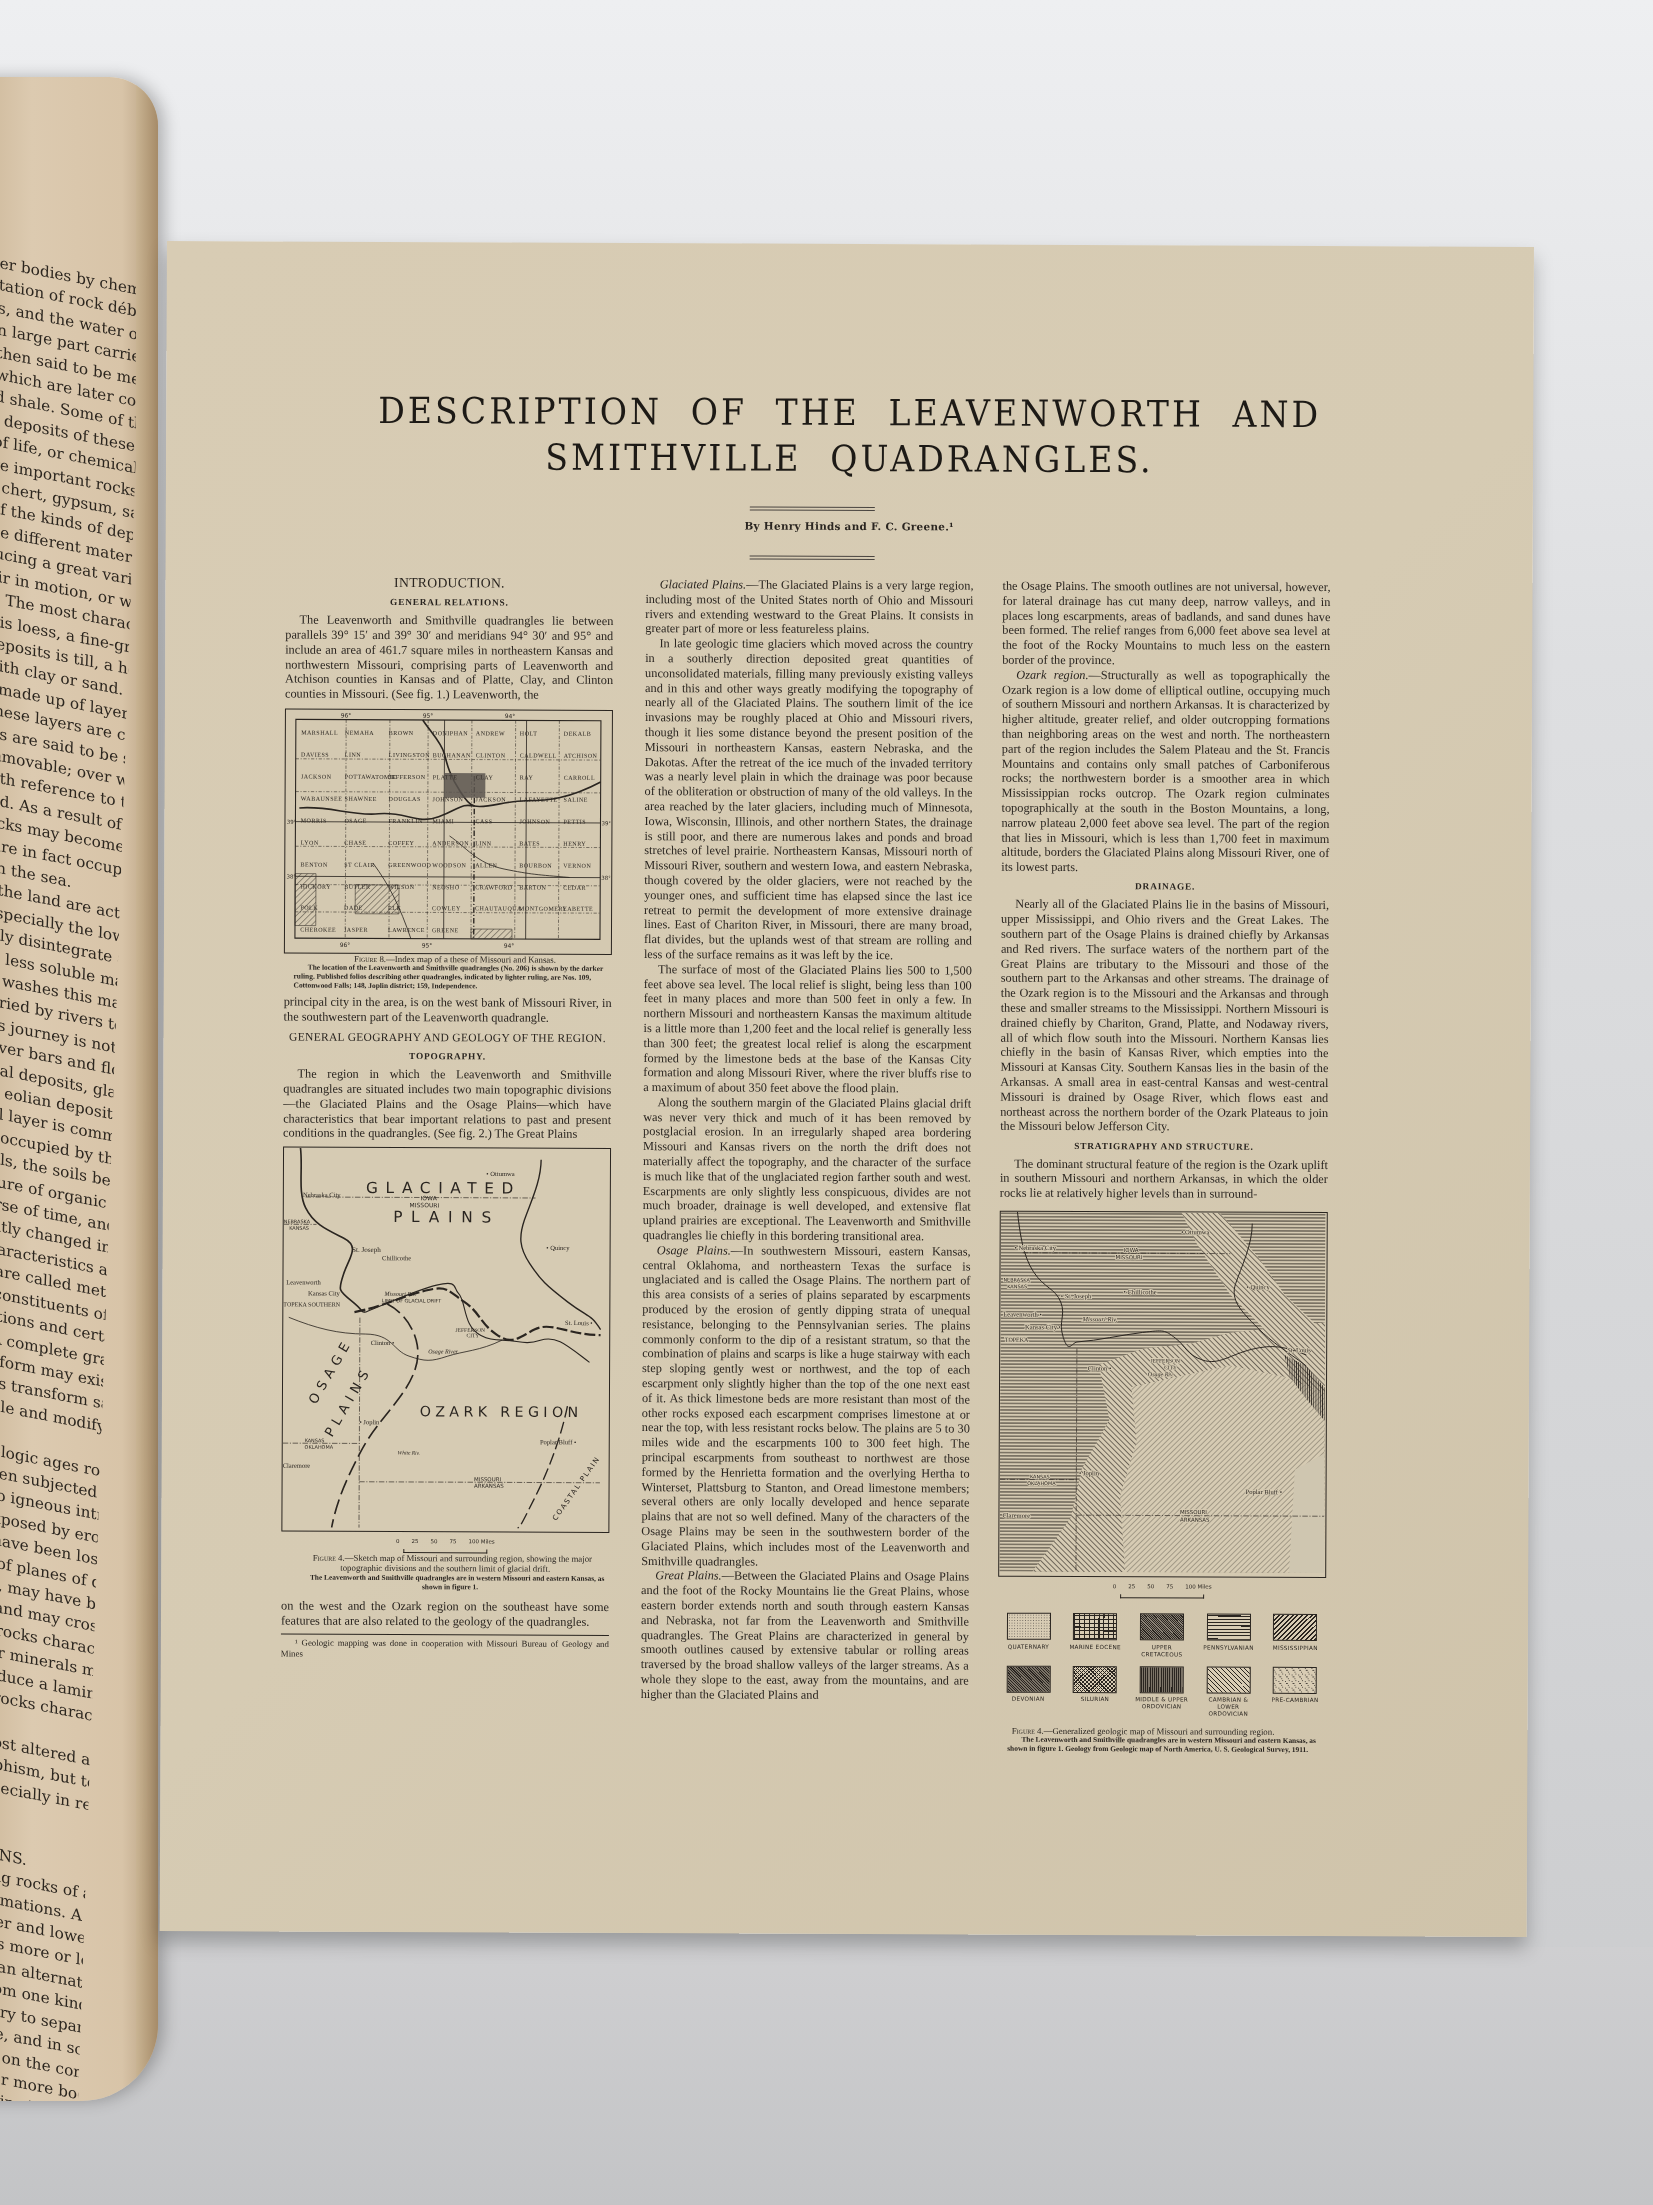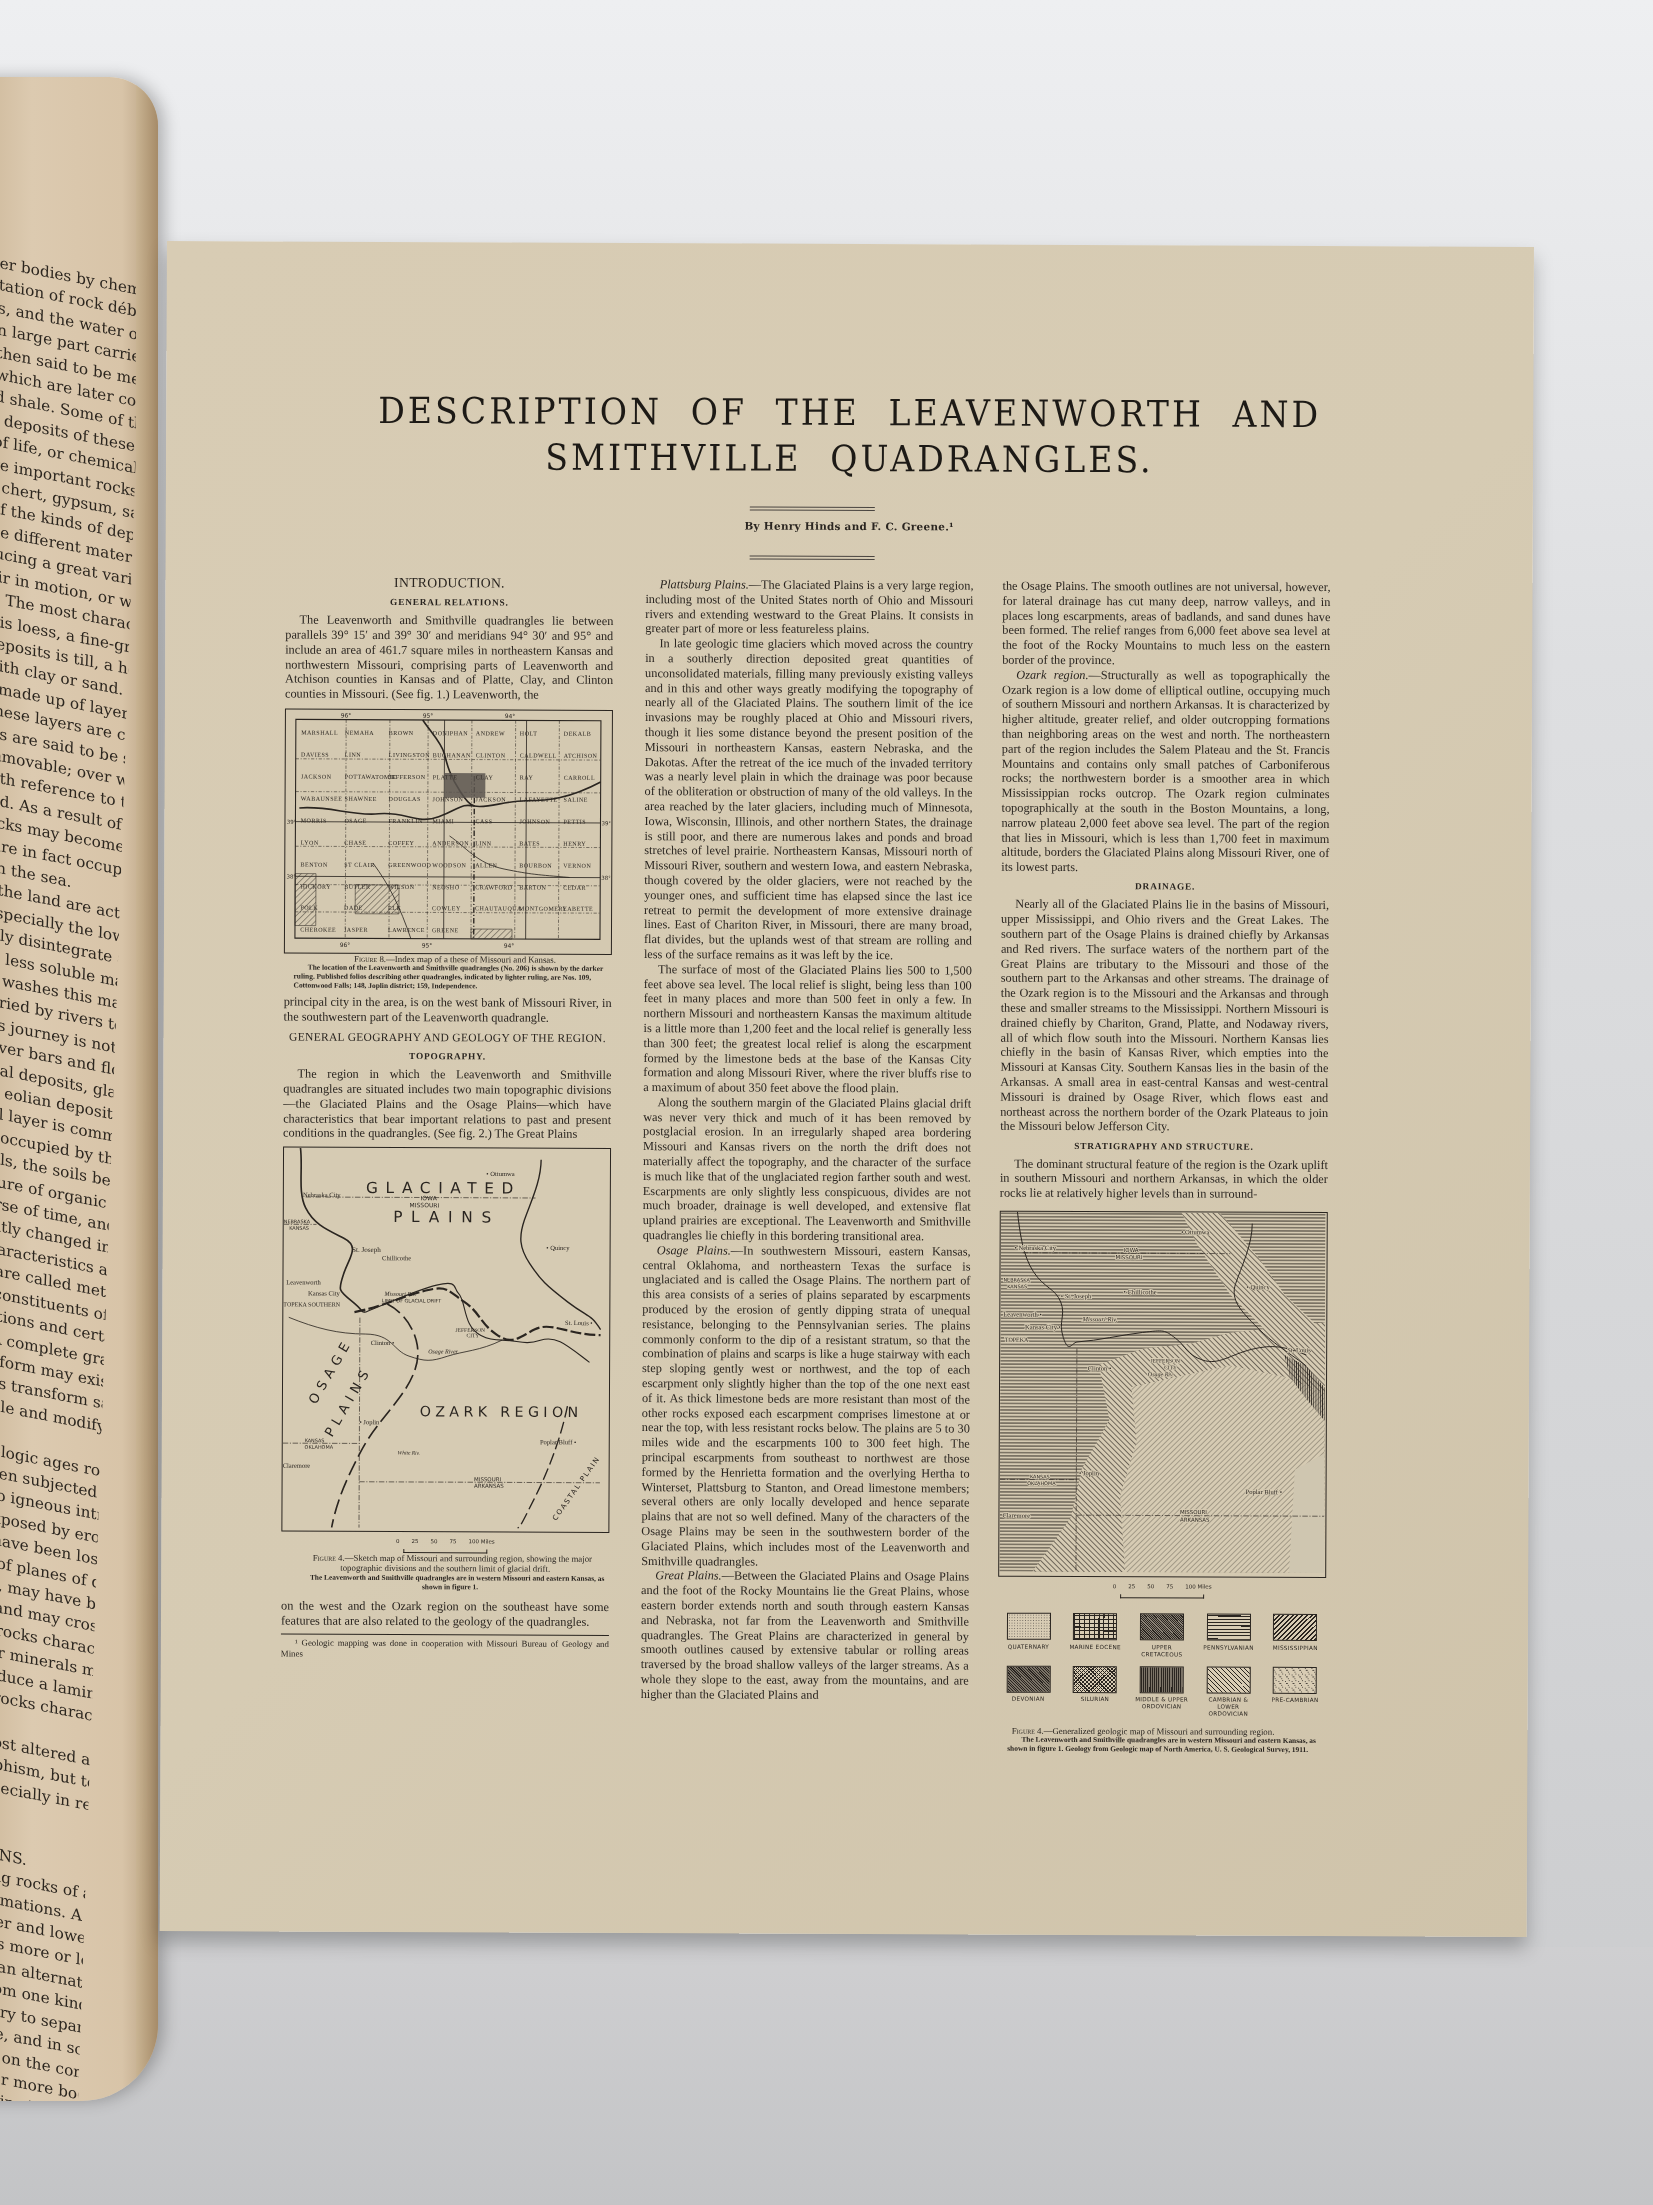--- a/index.html
+++ b/index.html
@@ -367,21 +367,21 @@
       <p class="caption">
         <span class="sc">Figure 4.</span><span>—Sketch map of Missouri and surrounding region, showing the major topographic divisions and the southern limit of glacial drift.</span>
       </p>
       <p class="caption-small" style="text-align:center">The Leavenworth and Smithville quadrangles are in western Missouri and eastern Kansas, as shown in figure 1.</p>
       <p style="text-indent:0;margin-top:7.7px">on the west and the Ozark region on the southeast have some features that are also related to the geology of the quadrangles.</p>
       <div class="footnote-rule"></div>
       <p class="footnote">¹ Geologic mapping was done in cooperation with Missouri Bureau of Geology and Mines</p>
     </div>
 
     <div class="col c2">
-      <p><i>Plattsburg Plains.</i><span>—The Glaciated Plains is a very large region, including most of the United States north of Ohio and Missouri rivers and extending westward to the Great Plains. It consists in greater part of more or less featureless plains.</span></p>
+      <p><i>Glaciated Plains.</i><span>—The Glaciated Plains is a very large region, including most of the United States north of Ohio and Missouri rivers and extending westward to the Great Plains. It consists in greater part of more or less featureless plains.</span></p>
       <p>In late geologic time glaciers which moved across the country in a southerly direction deposited great quantities of unconsolidated materials, filling many previously existing valleys and in this and other ways greatly modifying the topography of nearly all of the Glaciated Plains. The southern limit of the ice invasions may be roughly placed at Ohio and Missouri rivers, though it lies some distance beyond the present position of the Missouri in northeastern Kansas, eastern Nebraska, and the Dakotas. After the retreat of the ice much of the invaded territory was a nearly level plain in which the drainage was poor because of the obliteration or obstruction of many of the old valleys. In the area reached by the later glaciers, including much of Minnesota, Iowa, Wisconsin, Illinois, and other northern States, the drainage is still poor, and there are numerous lakes and ponds and broad stretches of level prairie. Northeastern Kansas, Missouri north of Missouri River, southern and western Iowa, and eastern Nebraska, though covered by the older glaciers, were not reached by the younger ones, and sufficient time has elapsed since the last ice retreat to permit the development of more extensive drainage lines. East of Chariton River, in Missouri, there are many broad, flat divides, but the uplands west of that stream are rolling and less of the surface remains as it was left by the ice.</p>
       <p>The surface of most of the Glaciated Plains lies 500 to 1,500 feet above sea level. The local relief is slight, being less than 100 feet in many places and more than 500 feet in only a few. In northern Missouri and northeastern Kansas the maximum altitude is a little more than 1,200 feet and the local relief is generally less than 300 feet; the greatest local relief is along the escarpment formed by the limestone beds at the base of the Kansas City formation and along Missouri River, where the river bluffs rise to a maximum of about 350 feet above the flood plain.</p>
       <p>Along the southern margin of the Glaciated Plains glacial drift was never very thick and much of it has been removed by postglacial erosion. In an irregularly shaped area bordering Missouri and Kansas rivers on the north the drift does not materially affect the topography, and the character of the surface is much like that of the unglaciated region farther south and west. Escarpments are only slightly less conspicuous, divides are not much broader, drainage is well developed, and extensive flat upland prairies are exceptional. The Leavenworth and Smithville quadrangles lie chiefly in this bordering transitional area.</p>
       <p><i>Osage Plains.</i><span>—In southwestern Missouri, eastern Kansas, central Oklahoma, and northeastern Texas the surface is unglaciated and is called the Osage Plains. The northern part of this area consists of a series of plains separated by escarpments produced by the erosion of gently dipping strata of unequal resistance, belonging to the Pennsylvanian series. The plains commonly conform to the dip of a resistant stratum, so that the combination of plains and scarps is like a huge stairway with each step sloping gently west or northwest, and the top of each escarpment only slightly higher than the top of the one next east of it. As thick limestone beds are more resistant than most of the other rocks exposed each escarpment comprises limestone at or near the top, with less resistant rocks below. The plains are 5 to 30 miles wide and the escarpments 100 to 300 feet high. The principal escarpments from southeast to northwest are those formed by the Henrietta formation and the overlying Hertha to Winterset, Plattsburg to Stanton, and Oread limestone members; several others are only locally developed and hence separate plains that are not so well defined. Many of the characters of the Osage Plains may be seen in the southwestern border of the Glaciated Plains, which includes most of the Leavenworth and Smithville quadrangles.</span></p>
       <p><i>Great Plains.</i><span>—Between the Glaciated Plains and Osage Plains and the foot of the Rocky Mountains lie the Great Plains, whose eastern border extends north and south through eastern Kansas and Nebraska, not far from the Leavenworth and Smithville quadrangles. The Great Plains are characterized in general by smooth outlines caused by extensive tabular or rolling areas traversed by the broad shallow valleys of the larger streams. As a whole they slope to the east, away from the mountains, and are higher than the Glaciated Plains and</span></p>
     </div>
 
     <div class="col c3">
       <p style="text-indent:0">the Osage Plains. The smooth outlines are not universal, however, for lateral drainage has cut many deep, narrow valleys, and in places long escarpments, areas of badlands, and sand dunes have been formed. The relief ranges from 6,000 feet above sea level at the foot of the Rocky Mountains to much less on the eastern border of the province.</p>
       <p><i>Ozark region.</i><span>—Structurally as well as topographically the Ozark region is a low dome of elliptical outline, occupying much of southern Missouri and northern Arkansas. It is characterized by higher altitude, greater relief, and older outcropping formations than neighboring areas on the west and north. The northeastern part of the region includes the Salem Plateau and the St. Francis Mountains and contains only small patches of Carboniferous rocks; the northwestern border is a smoother area in which Mississippian rocks outcrop. The Ozark region culminates topographically at the south in the Boston Mountains, a long, narrow plateau 2,000 feet above sea level. The part of the region that lies in Missouri, which is less than 1,700 feet in maximum altitude, borders the Glaciated Plains along Missouri River, one of its lowest parts.</span></p>

